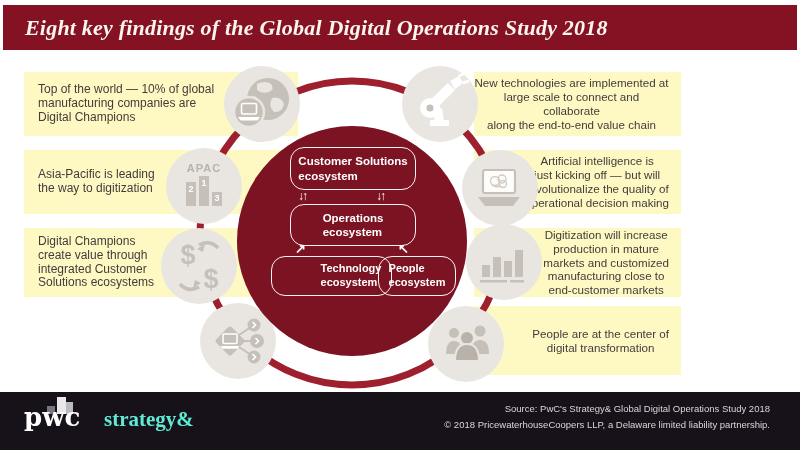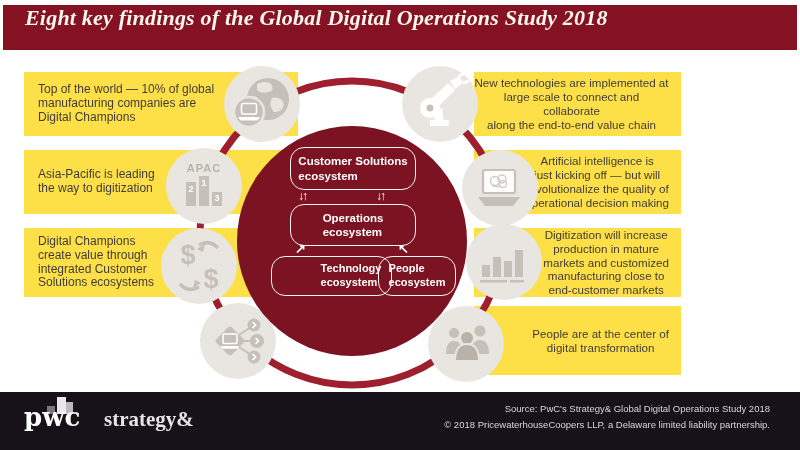--- a/index.html
+++ b/index.html
@@ -1,24 +1,24 @@
 <!DOCTYPE html>
 <html><head>
 <meta charset="utf-8">
 <style>
   html,body{margin:0;padding:0;background:#ffffff;}
   .page{position:relative;width:800px;height:450px;background:#ffffff;overflow:hidden;
         font-family:"Liberation Sans",sans-serif;}
   
   .header{position:absolute;top:5px;left:3px;right:3px;height:45px;background:#851222;
-          display:flex;}
+          display:flex;align-items:center;}
   .header h1{margin:0 0 0 22px;font-family:"Liberation Serif",serif;font-style:italic;
              font-weight:bold;font-size:22px;color:#f9f5ef;letter-spacing:.2px;}
   
-  .fbox{position:absolute;background:#fde047;display:flex;align-items:center;z-index:1;}
+  .fbox{position:absolute;background:#fef9c3;display:flex;align-items:center;z-index:1;}
   .fbox p{margin:0;font-size:12px;line-height:13.8px;color:#413c3b;white-space:pre-line;}
   .fbox.left{left:24px;width:274px;}
   .fbox.left p{padding-left:14px;text-align:left;}
   .fbox.right{left:474px;width:207px;justify-content:flex-end;}
   .fbox.right p{padding-right:12px;text-align:center;font-size:11.6px;}
   .r1{top:72px;height:64px}.r2{top:150px;height:64px}.r3{top:228px;height:69px}.r4{top:306px;height:69px}
   
   .ringsvg{position:absolute;left:0;top:0;z-index:2;pointer-events:none;}
   .center-circle{position:absolute;left:237px;top:126px;width:230px;height:230px;border-radius:50%;
                  background:#7c1322;z-index:3;}
@@ -39,21 +39,21 @@
   .ic-net{left:200px;top:303px}.ic-robot{left:402px;top:66px}.ic-ai{left:462px;top:150px}
   .ic-chart{left:466px;top:224px}.ic-people{left:428px;top:306px}
   
   .footer{position:absolute;left:0;top:392px;width:800px;height:58px;background:#17121a;}
   .pwc-text{position:absolute;left:24px;top:12px;color:#fff;font-family:"DejaVu Serif",serif;
             font-weight:bold;font-size:26px;line-height:1;}
   .pwc-mark{position:absolute;left:47px;top:5px;width:28px;height:18px;}
   .pwc-mark .m1{position:absolute;left:0;top:9px;width:8px;height:8px;background:#77767c;}
   .pwc-mark .m2{position:absolute;left:10px;top:0;width:9px;height:17px;background:#e8e8ea;}
   .pwc-mark .m3{position:absolute;left:19px;top:5px;width:7px;height:12px;background:#b9b9be;}
-  .strategy-text{position:absolute;left:104px;top:17px;color:#e5e5e5;font-family:"Liberation Serif",serif;
+  .strategy-text{position:absolute;left:104px;top:17px;color:#5eead4;font-family:"Liberation Serif",serif;
                  font-weight:bold;font-size:21px;line-height:1;}
   .source{position:absolute;right:30px;top:9px;text-align:right;font-size:9.5px;line-height:1.65;
           color:#d8d6da;}
 </style>
 </head>
 <body>
 
 <div class="page">
 
   <div class="header">

